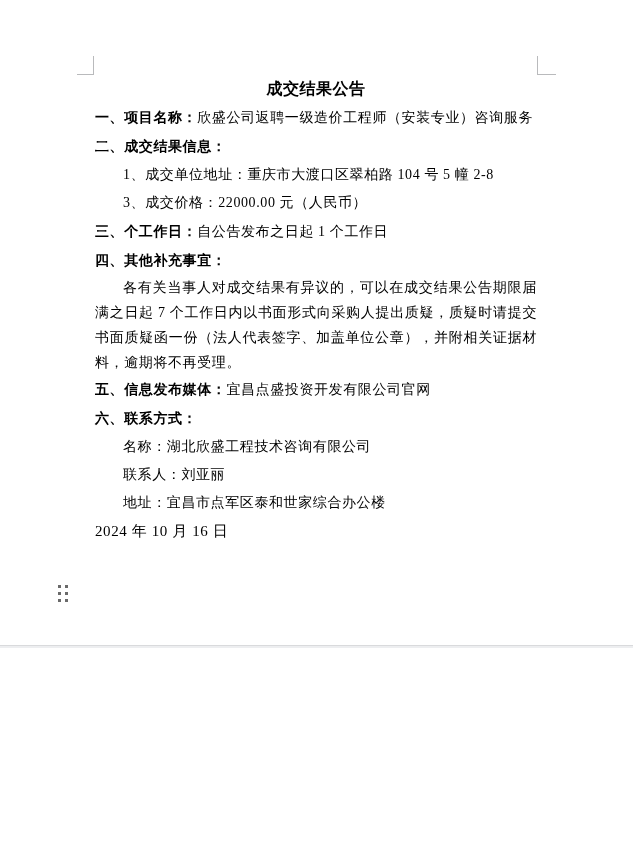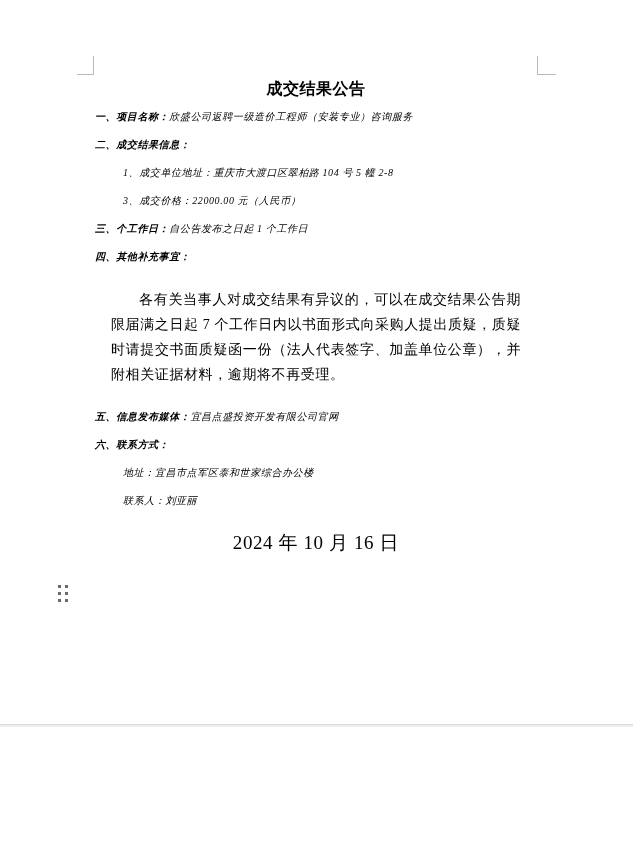--- a/index.html
+++ b/index.html
@@ -1,20 +1,20 @@
 <!DOCTYPE html>
 <html><head>
 <meta charset="utf-8">
 <style>
   * { box-sizing: border-box; }
   html, body { margin: 0; padding: 0; background: #ffffff; }
   .page {
     position: relative;
     width: 633px;
-    height: 727px;
+    height: 648px;
     background: #ffffff;
     overflow: hidden;
     color: #000000;
     font-family: "Liberation Serif", serif;
   }
   .content {
     position: absolute;
     left: 95px;
     top: 75px;
     width: 442px;
@@ -22,45 +22,43 @@
   .doc-title {
     margin: 0;
     text-align: center;
     font-family: "Liberation Sans", sans-serif;
     font-weight: bold;
     font-size: 16px;
     line-height: 28px;
     letter-spacing: 0.5px;
   }
   .line {
-    font-size: 10px;
+    font-size: 14px;
     line-height: 28px;
     letter-spacing: 0.6px;
     white-space: nowrap;
-    font-style: italic;
   }
   .label {
     font-family: "Liberation Sans", sans-serif;
     font-weight: bold;
   }
   .sub {
     padding-left: 28px;
   }
   .para {
-    margin: 16px;
+    margin: 0;
     font-size: 14px;
     line-height: 25px;
     letter-spacing: 0.6px;
     text-align: justify;
     text-indent: 2em;
   }
   .date-line {
-    margin-top: 14px;
-    text-align: center;
-    font-size: 19px;
+    text-align: left;
+    font-size: 15px;
     line-height: 28px;
     letter-spacing: 0.6px;
   }
   
   .crop { position: absolute; }
   .crop-tl { left: 77px; top: 56px;  width: 17px; height: 19px; border-right: 1px solid #b9babc; border-bottom: 1px solid #b9babc; }
   .crop-tr { left: 537px; top: 56px; width: 19px; height: 19px; border-left: 1px solid #b9babc;  border-bottom: 1px solid #b9babc; }
   .crop-bl { left: 77px; top: 818px; width: 17px; height: 20px; border-right: 1px solid #b9babc; border-top: 1px solid #b9babc; }
   .crop-br { left: 537px; top: 818px; width: 19px; height: 20px; border-left: 1px solid #b9babc;  border-top: 1px solid #b9babc; }
   
@@ -107,22 +105,23 @@
     <div class="line sub">3、成交价格：22000.00 元（人民币）</div>
 
     <div class="line"><span class="label">三、个工作日：</span><span>自公告发布之日起 1 个工作日</span></div>
 
     <div class="line"><span class="label">四、其他补充事宜：</span></div>
     <p class="para">各有关当事人对成交结果有异议的，可以在成交结果公告期限届满之日起 7 个工作日内以书面形式向采购人提出质疑，质疑时请提交书面质疑函一份（法人代表签字、加盖单位公章），并附相关证据材料，逾期将不再受理。</p>
 
     <div class="line"><span class="label">五、信息发布媒体：</span><span>宜昌点盛投资开发有限公司官网</span></div>
 
     <div class="line"><span class="label">六、联系方式：</span></div>
+    <div class="line sub">名称：湖北欣盛工程技术咨询有限公司</div>
+    <div class="line sub">联系人：刘亚丽</div>
     <div class="line sub">地址：宜昌市点军区泰和世家综合办公楼</div>
-    <div class="line sub">联系人：刘亚丽</div>
 
     <div class="date-line">2024 年 10 月 16 日</div>
 
   </div>
 
   <div class="handle">
     <span></span>
       <span></span>
       <span></span>
       <span></span>

